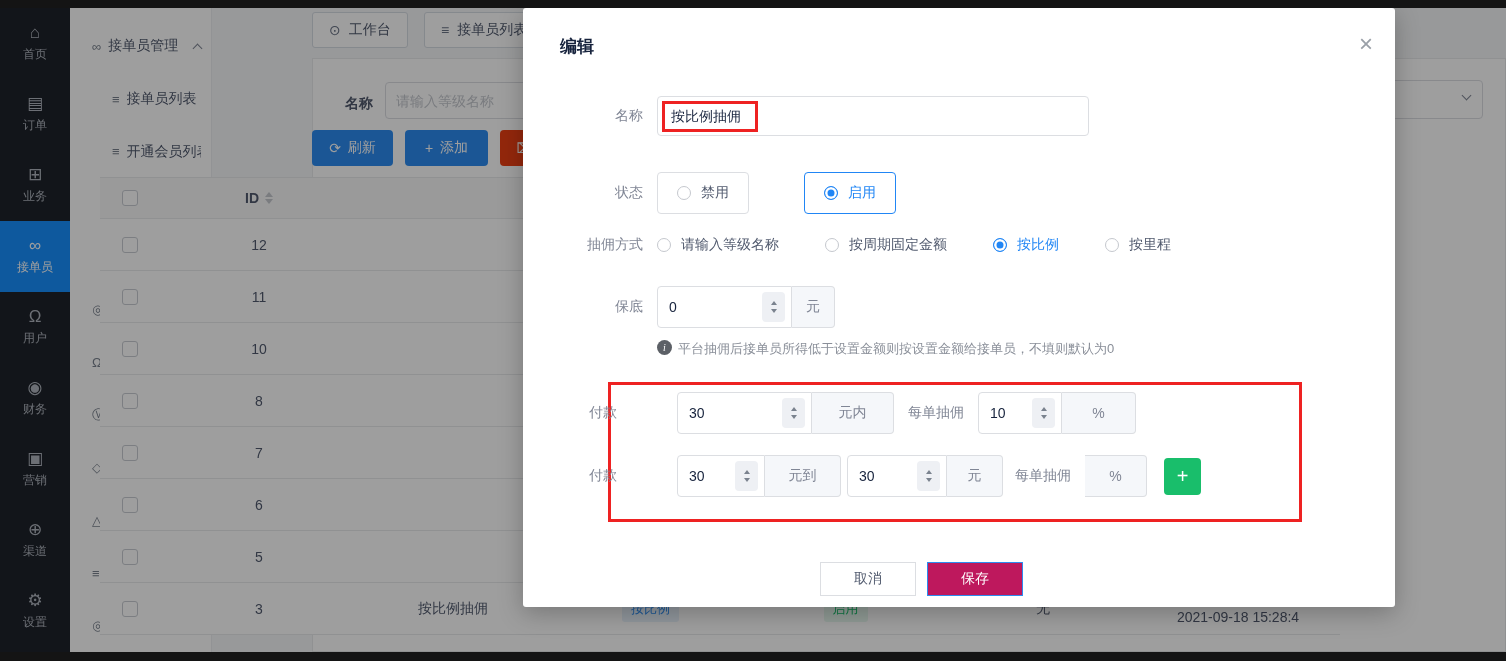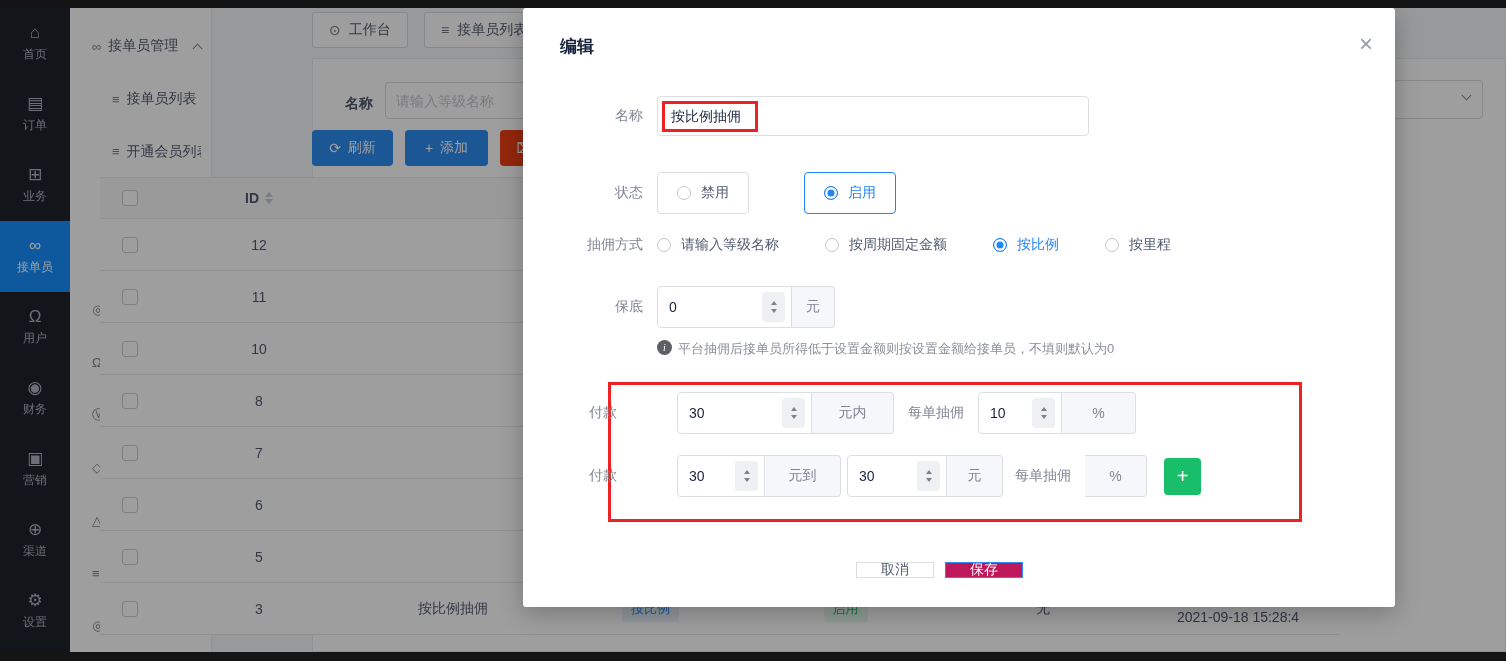--- a/index.html
+++ b/index.html
@@ -87,21 +87,21 @@
   .stepper .tri-d { border-top:4px solid #7a828e; }
   .r-hint { top:332px; align-items:flex-start; }
   .info-dot { width:15px; height:15px; border-radius:50%; background:#5c6066; color:#fff; font-size:10px; display:inline-flex; align-items:center; justify-content:center; margin-right:6px; flex:0 0 auto; font-style:italic; font-family:"Liberation Serif",serif; }
   .hint-text { font-size:13px; color:#8a8f99; }
   .red-zone { position:absolute; left:85px; top:374px; width:694px; height:140px; border:3px solid #ee2222; }
   .r-tier1 { top:384px; } .r-tier2 { top:447px; }
   .tlabel { font-size:14px; color:#808695; margin:0 14px 0 0; flex:0 0 auto; }
   .tlabel.first { width:120px; text-align:center;margin-left:20px; }
   .add-btn { width:37px; height:37px; background:#19be6b; border:none; border-radius:4px; color:#fff; font-size:20px; display:flex; align-items:center; justify-content:center; margin-left:17px; cursor:pointer; }
   .m-footer { position:absolute; right:372px; top:554px; display:flex; gap:11px; z-index:11; }
-  .fbtn { height:16px; padding:0 24px; border-radius:0; font-size:14px; display:flex; align-items:center; cursor:pointer; }
+  .fbtn { height:34px; padding:0 33px; border-radius:0; font-size:14px; display:flex; align-items:center; cursor:pointer; }
   .fbtn.cancel { background:#fff; border:1px solid #dcdee2; color:#515a6e; }
   .fbtn.save { background:#be185d; border:1px solid #2d8cf0; color:#fff; }
 </style>
 </head>
 <body>
 
 <div class="viewport">
 
   <aside class="rail">
     <div class="rail-item">

